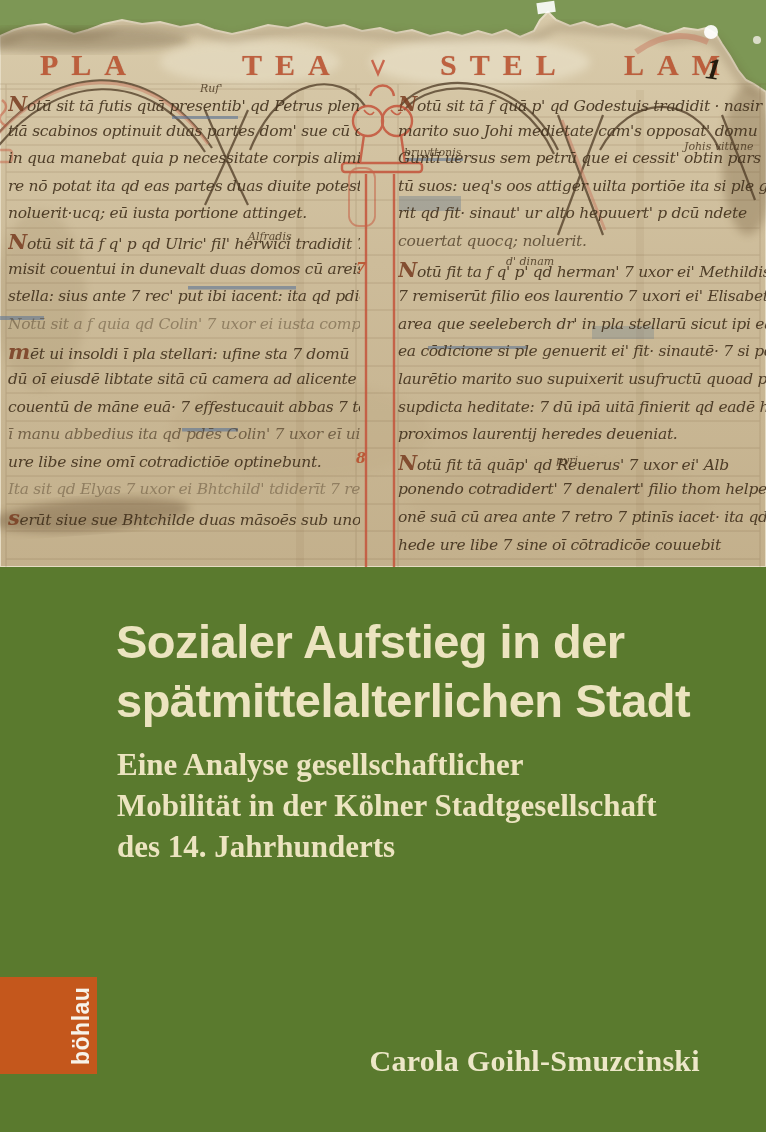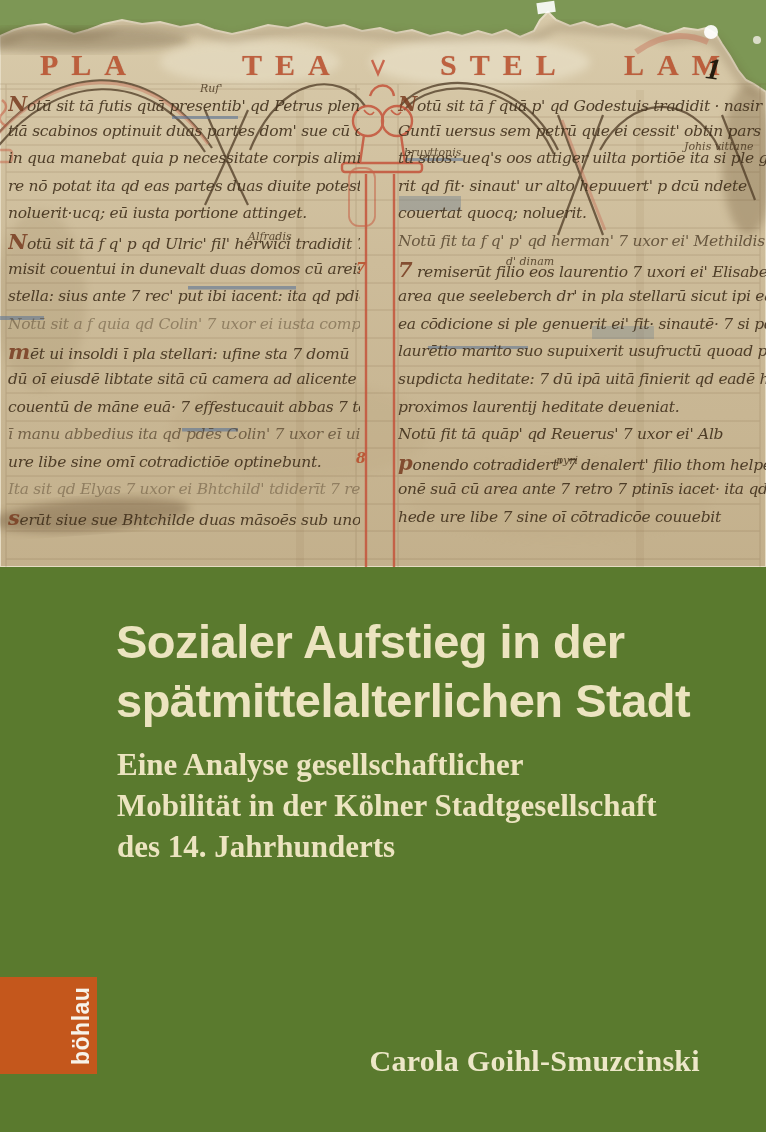--- a/index.html
+++ b/index.html
@@ -228,31 +228,32 @@
         <div class="ms-line">mēt ui insoldi ī pla stellari: ufine sta 7 domū</div>
         <div class="ms-line">dū oī eiusdē libtate sitā cū camera ad alicente erga</div>
         <div class="ms-line">couentū de māne euā· 7 effestucauit abbas 7 tod coquent</div>
         <div class="ms-line">ī manu abbedius ita qd pdēs Colin' 7 uxor eī uicta</div>
         <div class="ms-line">ure libe sine omī cotradictiōe optinebunt.</div>
         <div class="ms-line">Ita sit qd Elyas 7 uxor ei Bhtchild' tdiderīt 7 remi</div>
         <div class="ms-line">serūt siue sue Bhtchilde duas māsoēs sub uno tecto</div>
       </div>
     <div class="ms-col col-right">
         <div class="ms-line">Notū sit tā f quā p' qd Godestuis tradidit · nasir</div>
+        <div class="ms-line">marito suo Johi medietate cam's opposat' domu</div>
         <div class="ms-line">Guntī uersus sem petrū que ei cessit' obtin pars</div>
         <div class="ms-line">tū suos: ueq's oos attiger uilta portiōe ita si ple ge</div>
         <div class="ms-line">rit qd fit· sinaut' ur alto hepuuert' p dcū ndete</div>
         <div class="ms-line">couertat quocq; noluerit.</div>
         <div class="ms-line">Notū fit ta f q' p' qd herman' 7 uxor ei' Methildis tradider</div>
         <div class="ms-line">7 remiserūt filio eos laurentio 7 uxori ei' Elisabeth domū cū</div>
         <div class="ms-line">area que seeleberch dr' in pla stellarū sicut ipi eā possidebant</div>
         <div class="ms-line">ea cōdicione si ple genuerit ei' fit· sinautē· 7 si pdicta Elisab</div>
         <div class="ms-line">laurētio marito suo supuixerit usufructū quoad perman</div>
         <div class="ms-line">supdicta heditate: 7 dū ipā uitā finierit qd eadē hedual ad</div>
-        <div class="ms-line">proximos laurentij heditate deueniat.</div>
+        <div class="ms-line">proximos laurentij heredes deueniat.</div>
         <div class="ms-line">Notū fit tā quāp' qd Reuerus' 7 uxor ei' Alb</div>
         <div class="ms-line">ponendo cotradidert' 7 denalert' filio thom helpeo</div>
         <div class="ms-line">onē suā cū area ante 7 retro 7 ptinīs iacet· ita qd</div>
         <div class="ms-line">hede ure libe 7 sine oī cōtradicōe couuebit</div>
       </div>
     <div class="notes">
         <span class="ms-note" style="left: 200px; top: 82px;">Ruf'</span>
         <span class="ms-note" style="left: 248px; top: 230px;">Alfradis</span>
         <span class="ms-note" style="left: 404px; top: 146px;">bruyttonis</span>
         <span class="ms-note" style="left: 684px; top: 140px;">Johis vittane</span>

